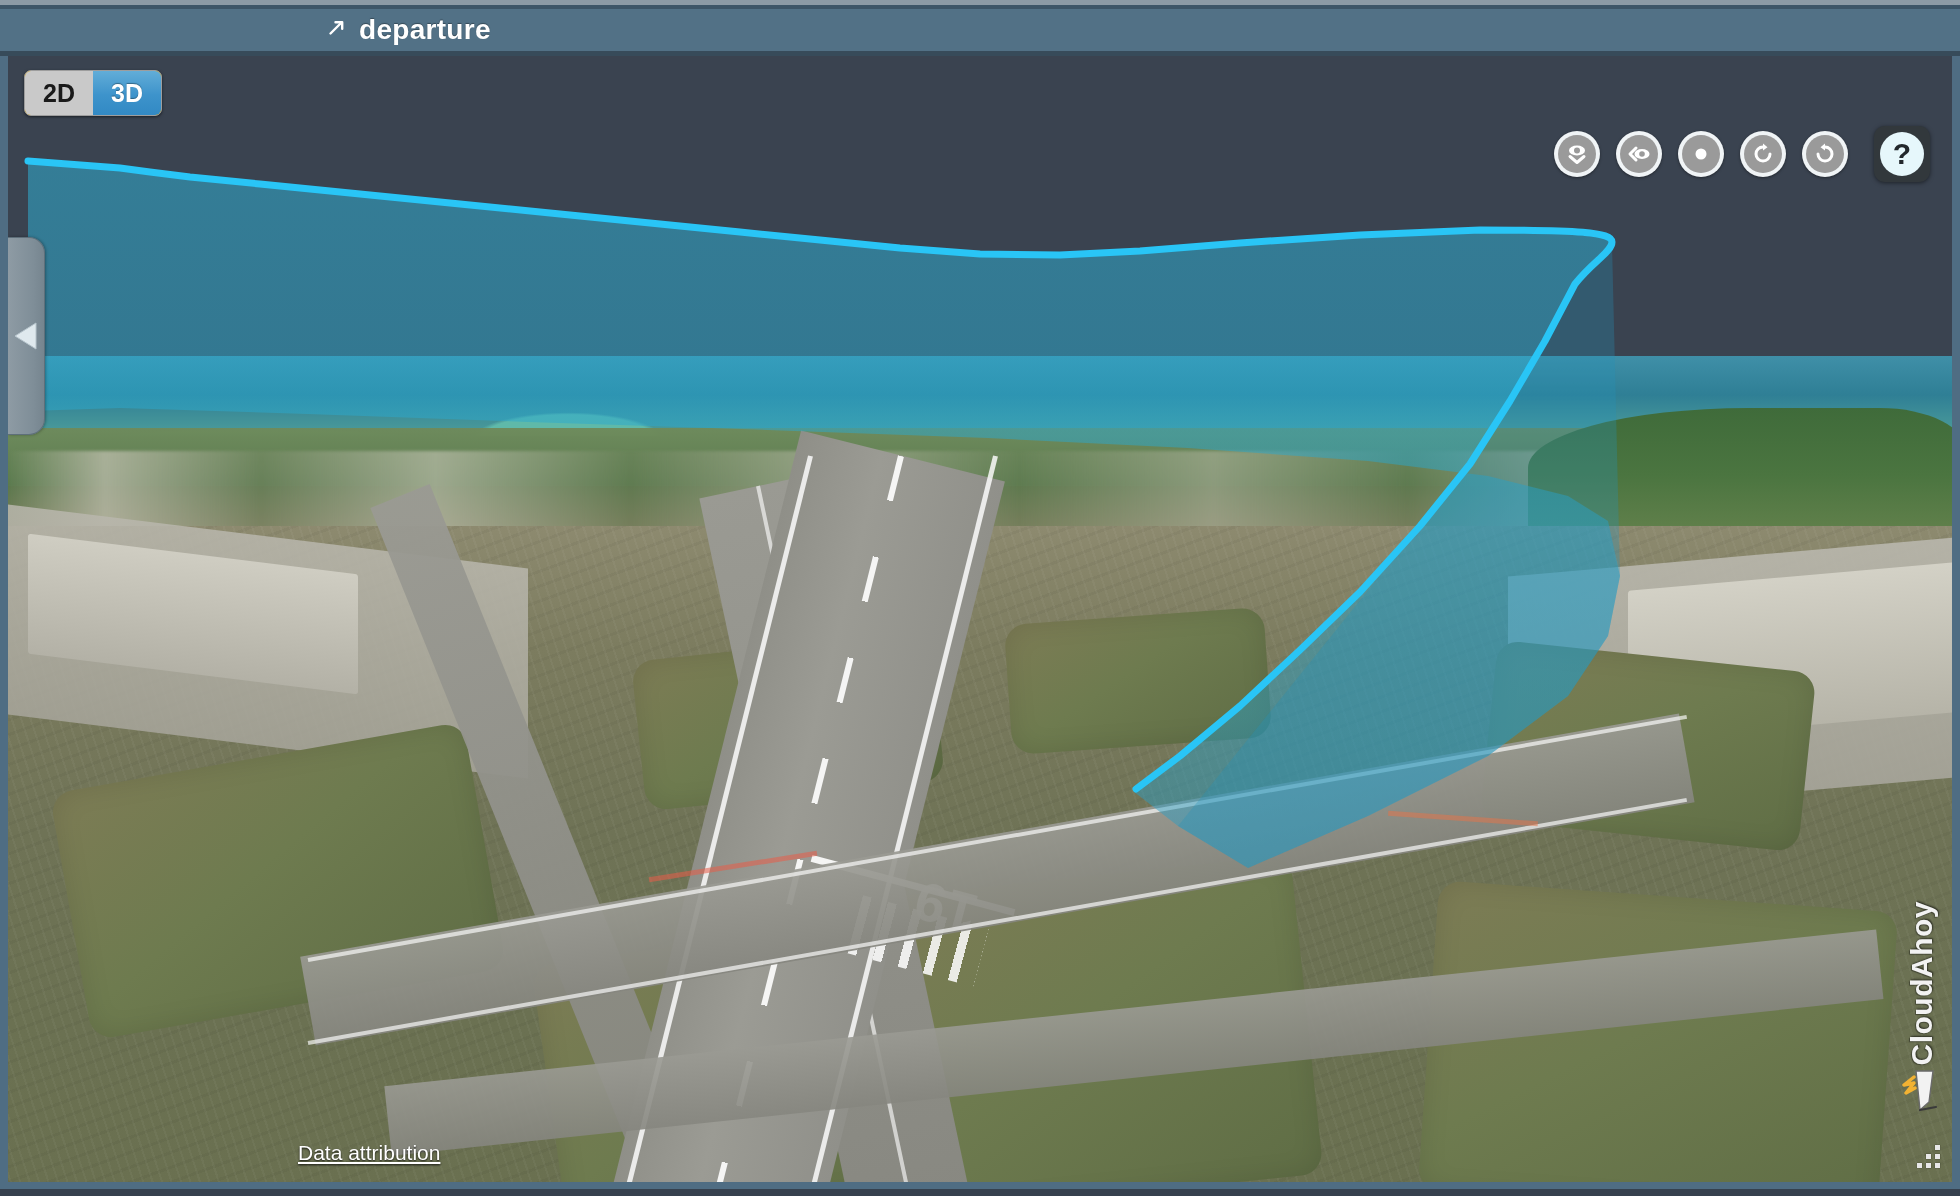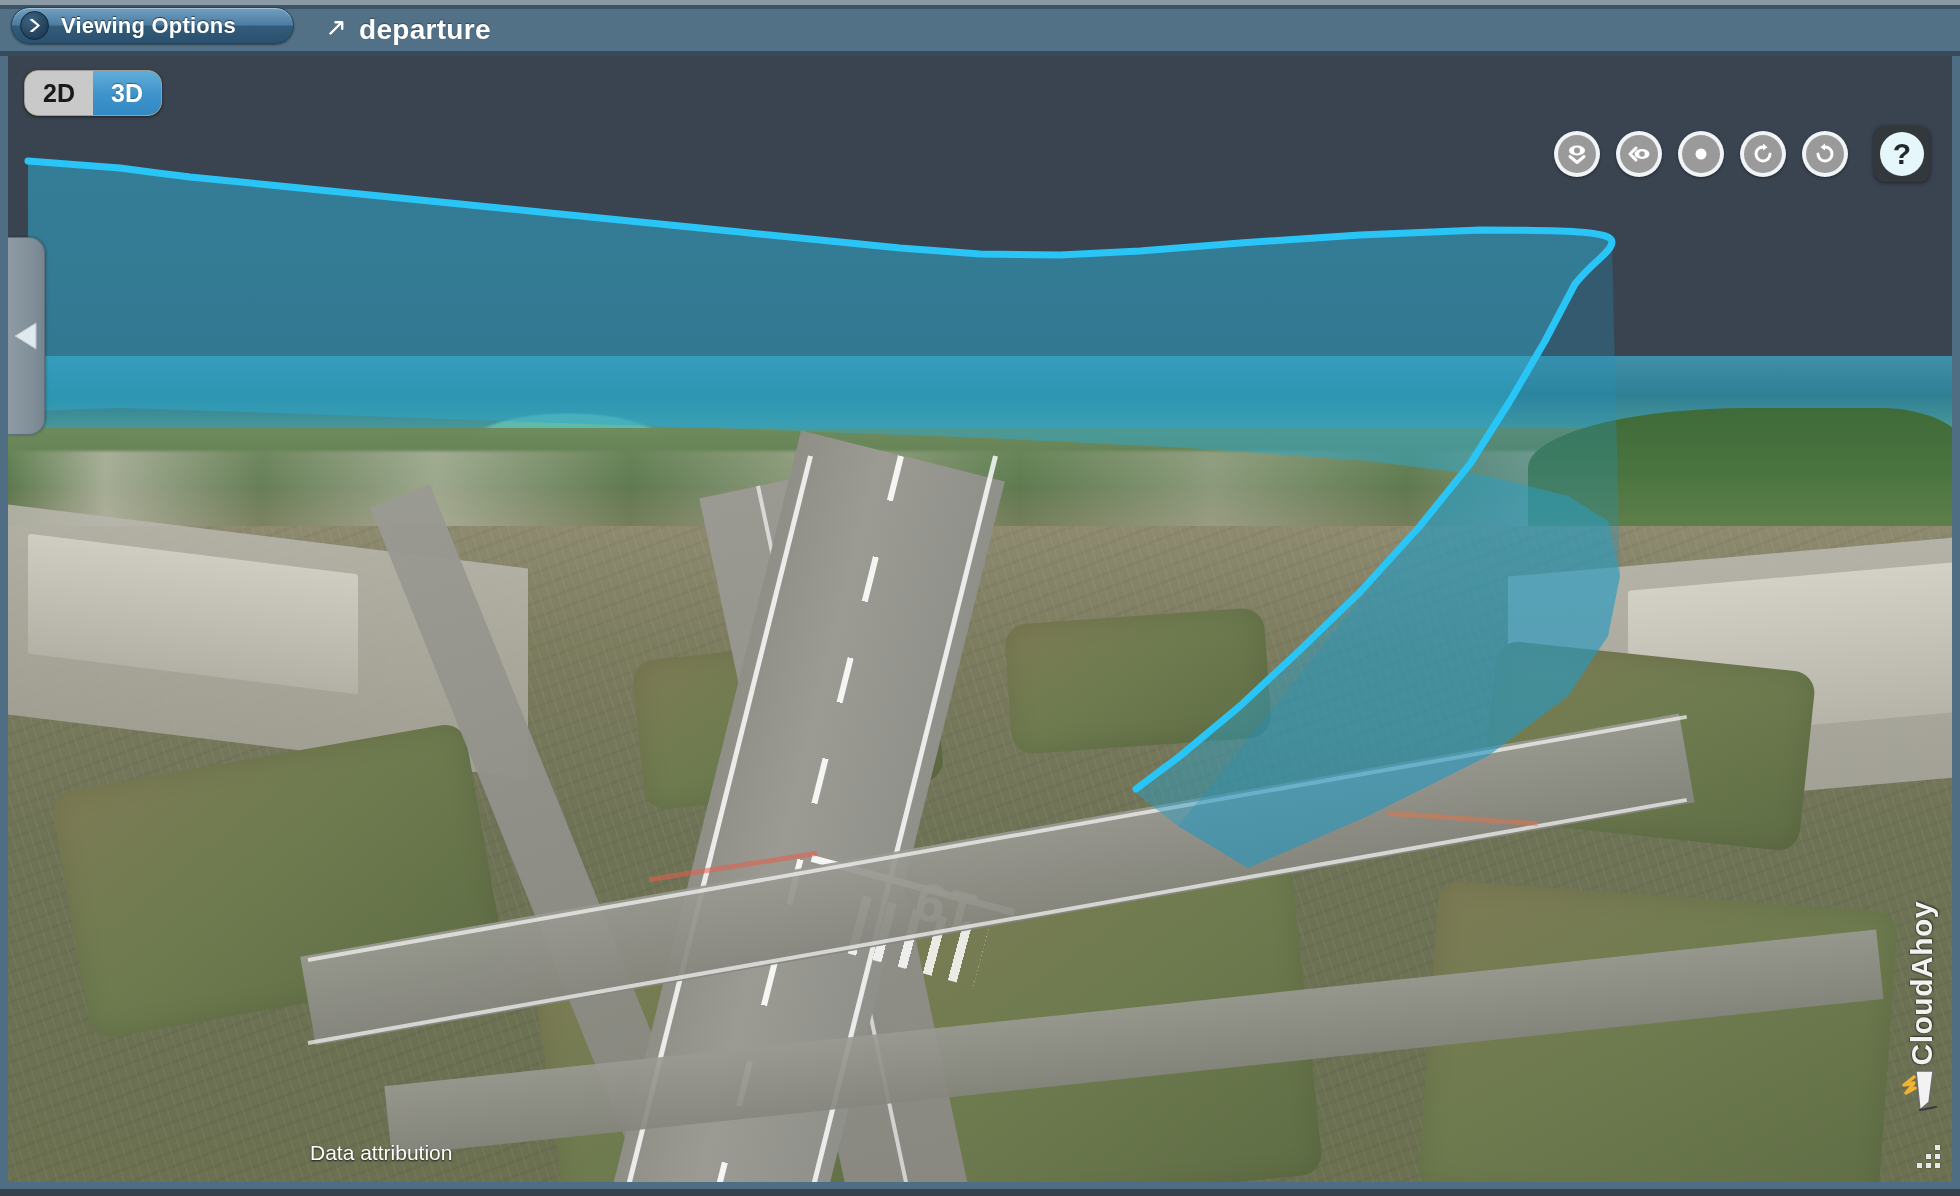--- a/index.html
+++ b/index.html
@@ -197,21 +197,21 @@
   }
 
   
   .track-svg { position: absolute; inset: 0; pointer-events: none; }
 
   
   .dim-toggle {
     position: absolute; left: 16px; top: 14px;
     display: flex;
     background: #eab308;
-    border-radius: 14px;
+    border-radius: 7px;
     box-shadow: 0 1px 3px rgba(0,0,0,.55);
     overflow: hidden;
     border: 1px solid #9d9d9d;
   }
   .dim-btn {
     width: 68px; height: 44px;
     display: flex; align-items: center; justify-content: center;
     font-size: 25px; font-weight: bold;
     cursor: pointer;
     user-select: none;
@@ -296,23 +296,23 @@
   .cesium-ion {
     font-size: 34px; font-weight: normal; letter-spacing: -.5px;
     color: #6cc0e8;
     text-shadow: 0 1px 3px rgba(0,0,0,.7);
     margin-left: 6px;
   }
   .data-attr {
     position: absolute; left: 290px; bottom: 24px;
     color: #ffffff;
     font-size: 21px;
+    text-decoration: underline;
     text-shadow: 0 1px 2px rgba(0,0,0,.85);
     cursor: pointer;
-    margin-left: 12px;
   }
 
   
   .cloudahoy {
     position: absolute; right: 10px; bottom: 72px;
     display: flex; flex-direction: column; align-items: center;
   }
   .ca-text {
     writing-mode: vertical-rl;
     font-size: 30px; font-weight: bold;
@@ -333,29 +333,20 @@
 </head>
 <body>
 
 <div id="app">
 
   <div class="top-rule"></div>
   <div class="top-rule2"></div>
   <div class="header"></div>
   <div class="header-underline"></div>
 
-  <div class="viewing-options">
-    <span class="vo-circle">
-      <svg width="15" height="17" viewBox="0 0 15 17">
-        <path d="M3 2 L11 8.5 L3 15 L5.5 15 L13 8.5 L5.5 2 Z" fill="#ffffff"></path>
-        <path d="M2.5 2.5 L10 8.5 L2.5 14.5 L6 14.5 L12.5 8.5 L6 2.5 Z" fill="#ffffff"></path>
-      </svg>
-    </span>
-    <span class="vo-label">Viewing Options</span>
-  </div>
 
   <div class="title-wrap">
     <span class="title-arrow">
       <svg width="22" height="22" viewBox="0 0 22 22">
         <path d="M5.5 16.5 L16 6" stroke="#ffffff" stroke-width="2.4" stroke-linecap="round"></path>
         <path d="M10.5 5.2 L17.2 5.2 L17.2 11.8" stroke="#ffffff" stroke-width="2.4" stroke-linecap="round" stroke-linejoin="round" fill="none"></path>
       </svg>
     </span>
     <span class="title-text">departure</span>
   </div>

